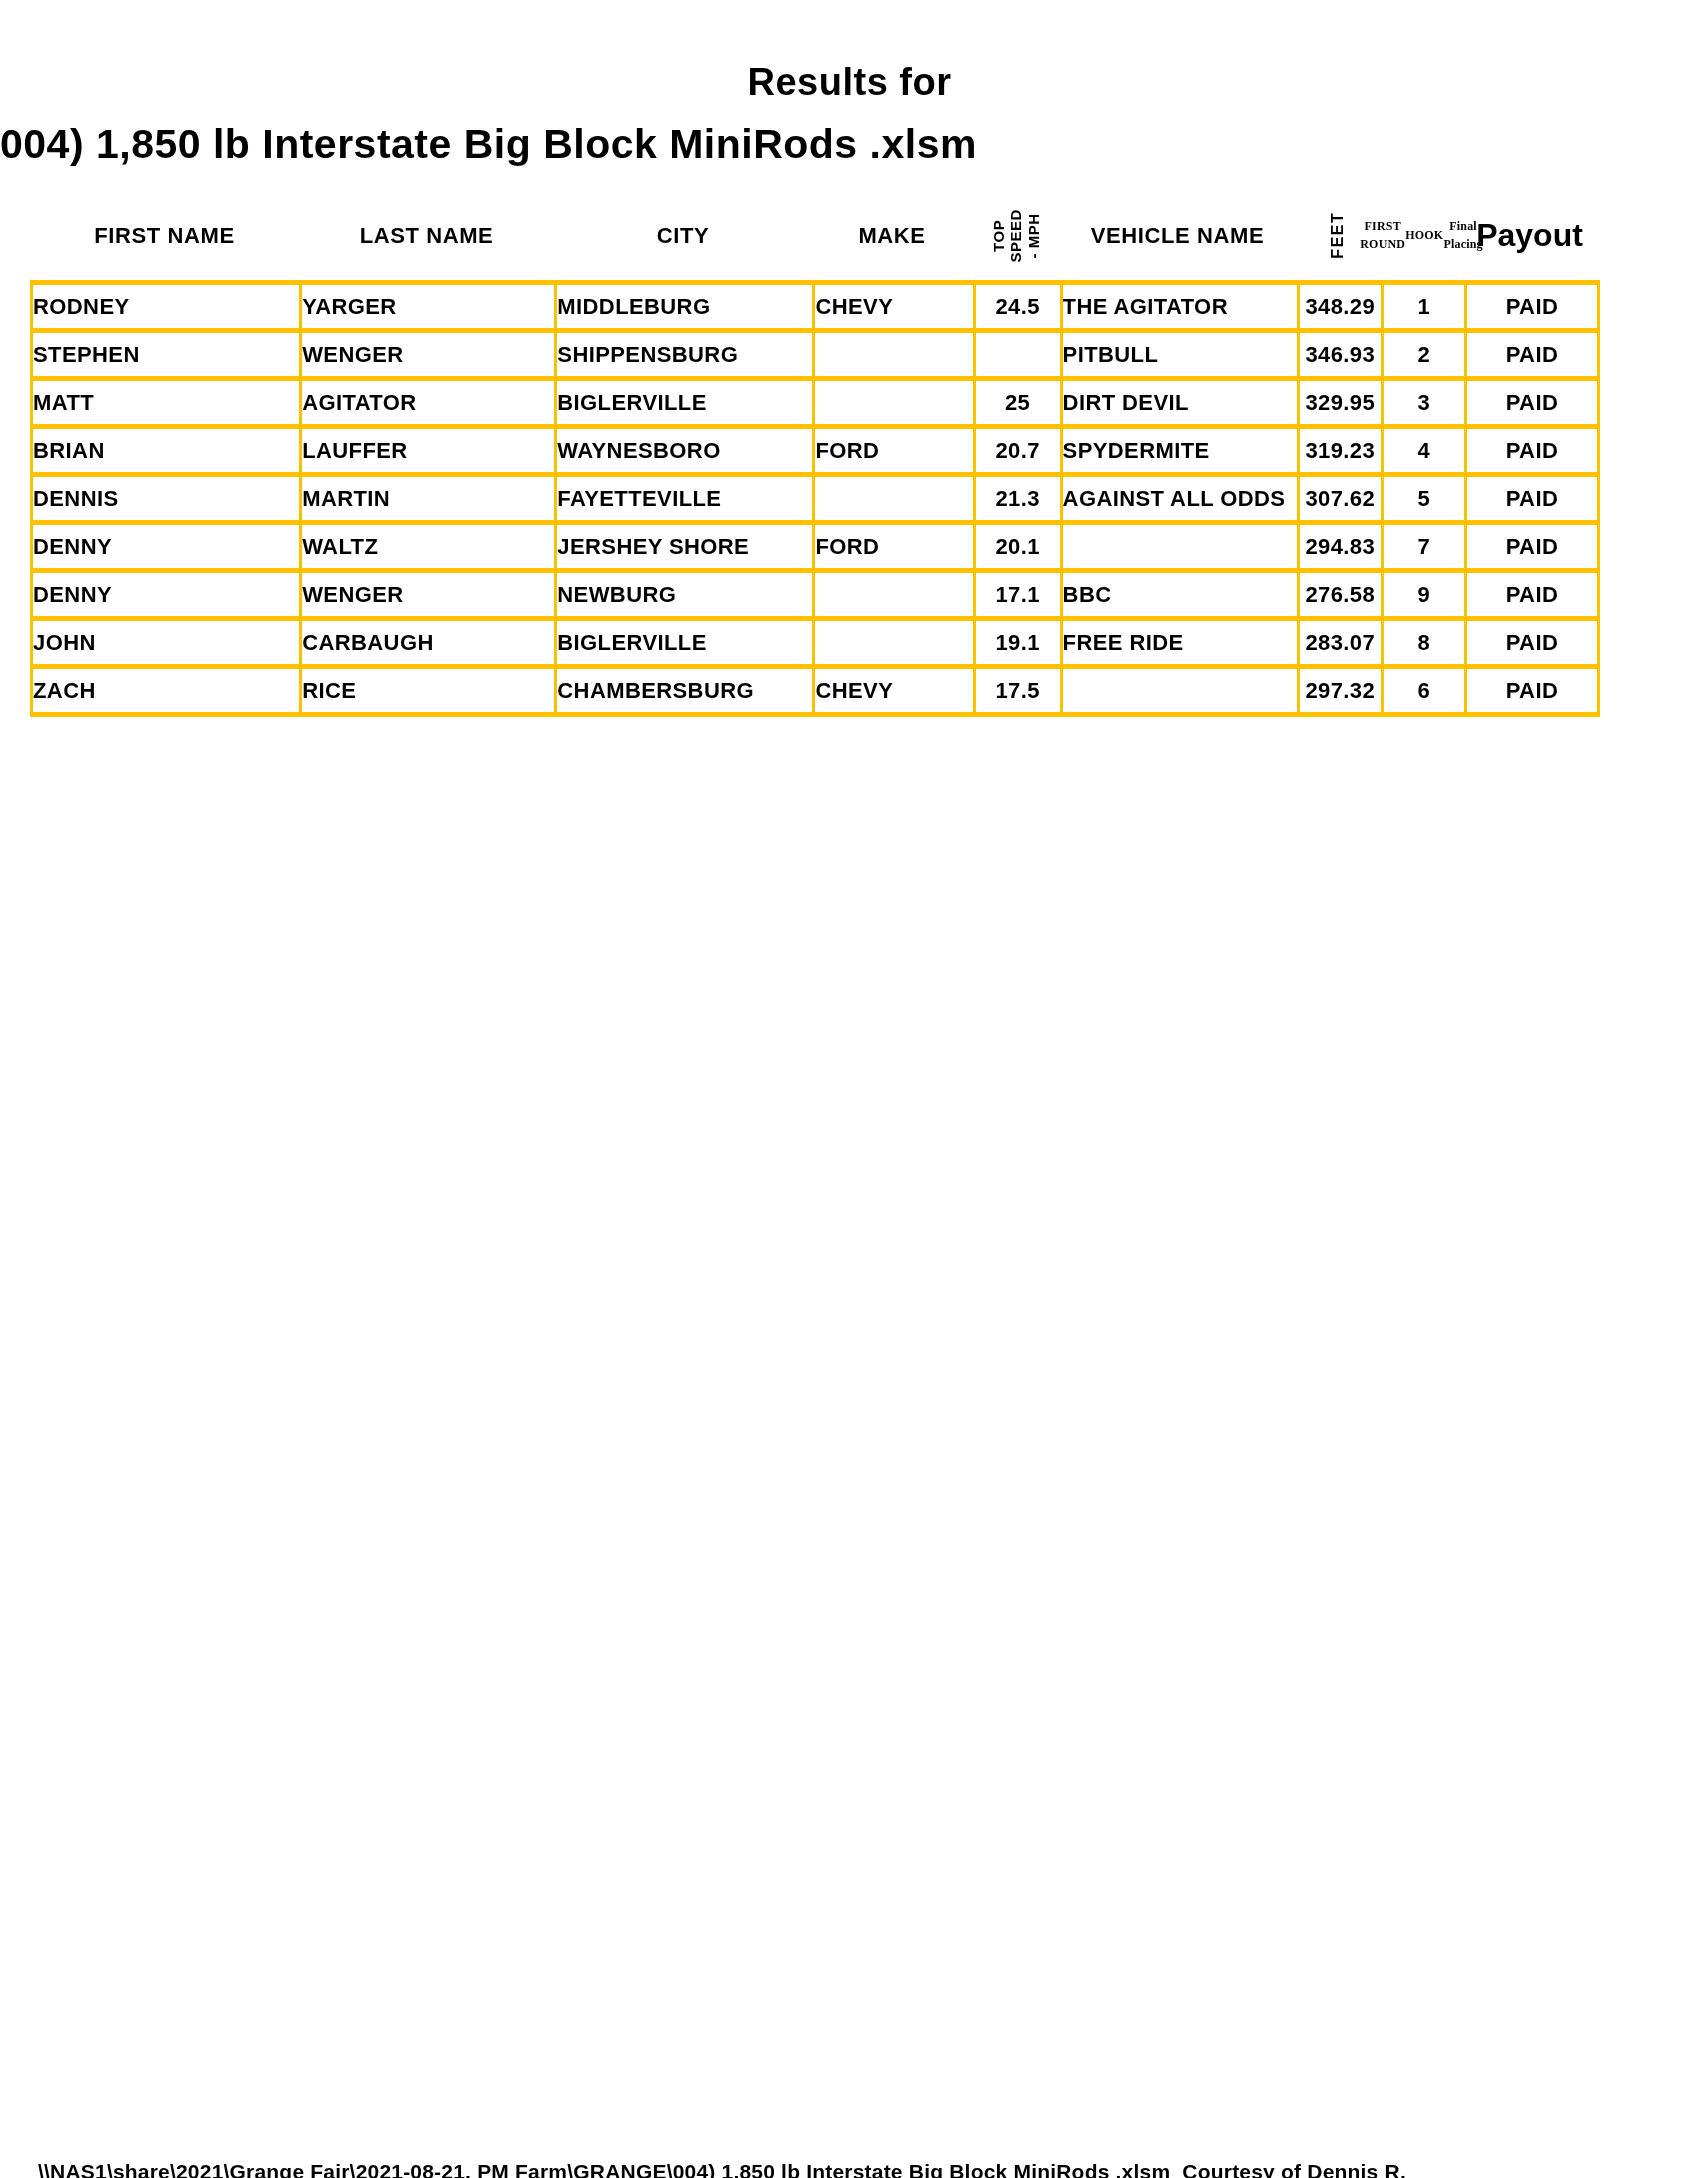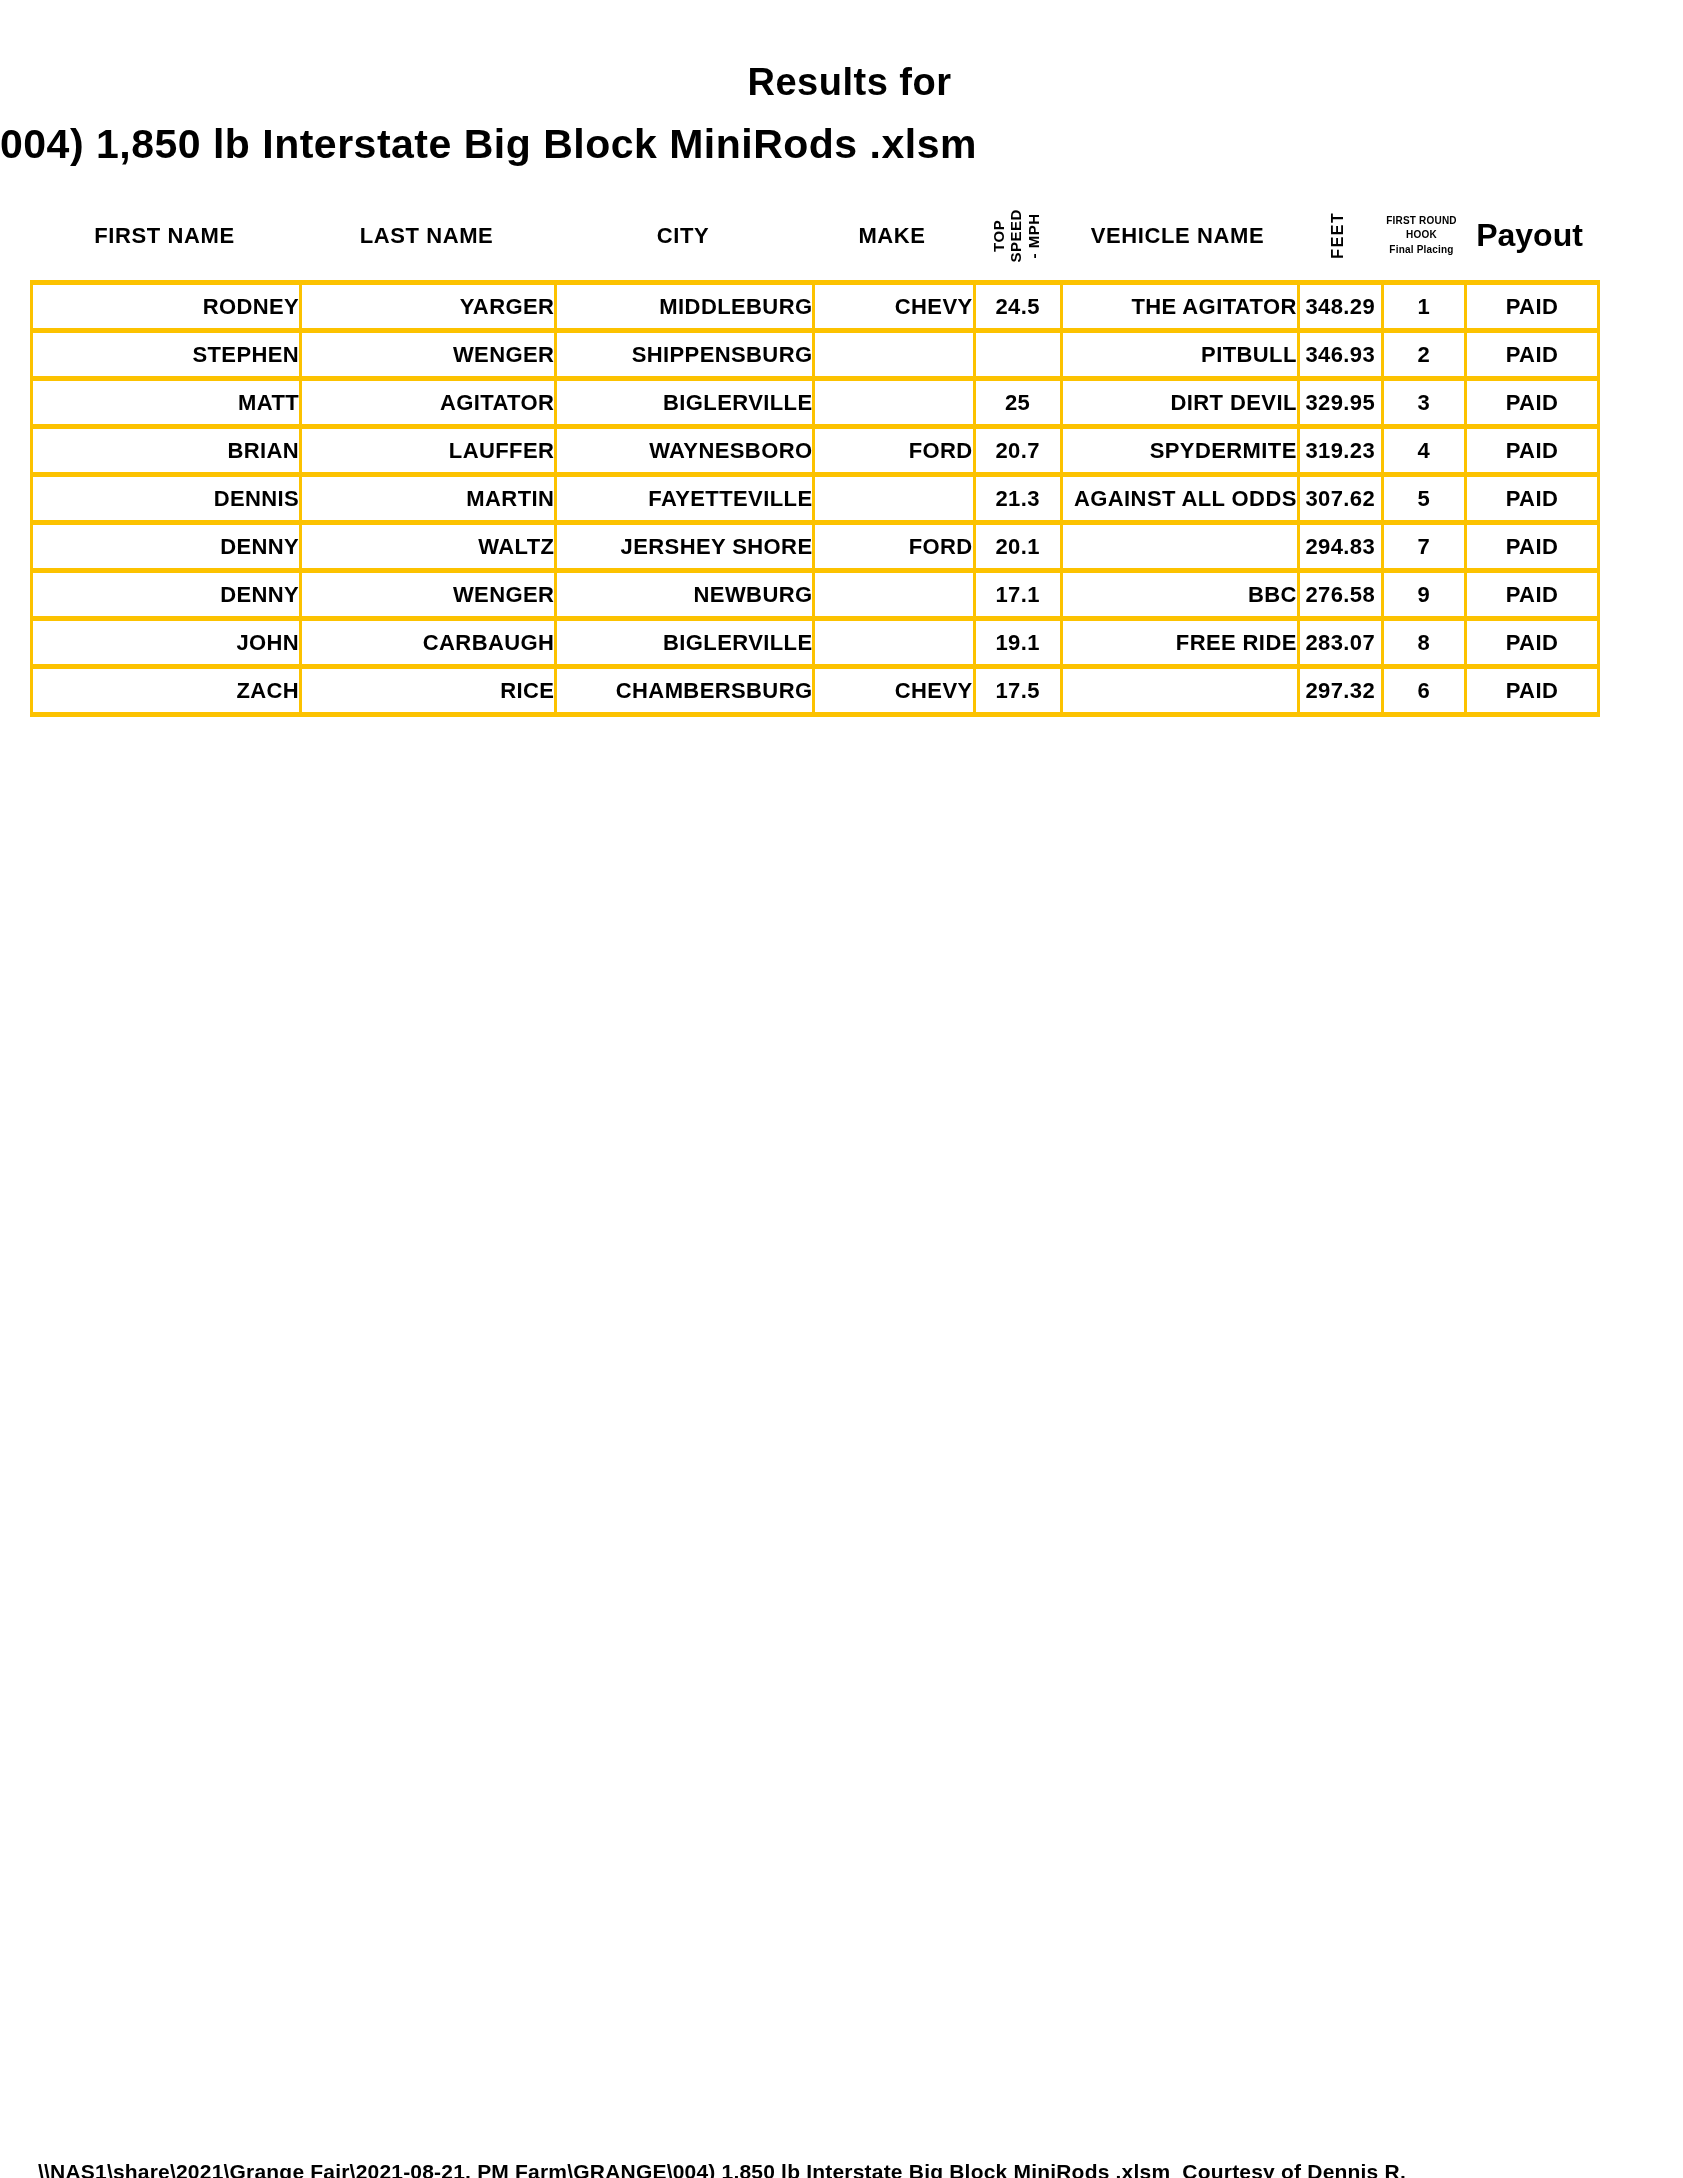--- a/index.html
+++ b/index.html
@@ -30,35 +30,35 @@
   }
   .w1{width:269px;} .w2{width:255px;} .w3{width:258px;} .w4{width:160px;}
   .w5{width:87px;}  .w6{width:237px;} .w7{width:84px;}  .w8{width:83px;}
   .w9{width:133px;text-align:right;}
   .rot {
     transform:rotate(-90deg);
     font-size:15px; line-height:1.15; text-align:center; letter-spacing:0.5px;
     white-space:nowrap;
   }
   .rot-feet { font-size:16px; letter-spacing:1.5px; }
-  .hcol-small { flex-direction:column; font-size:10px; line-height:1.45; letter-spacing:0.2px; }
+  .hcol-small { flex-direction:row; font-size:12px; line-height:1.45; letter-spacing:0.2px;font-family:Liberation Serif, serif; }
   .hcol-payout { font-size:32px; letter-spacing:0; }
   table.grid {
     position:absolute; top:280px; left:30px;
     border-collapse:collapse; table-layout:fixed; width:1570px;
   }
   table.grid td {
     border-style:solid; border-color:var(--gold, #fcc200);
     border-left-width:3px; border-right-width:3px;
     border-top-width:5px; border-bottom-width:5px;
     height:43px; padding:0;
     font-size:22px; letter-spacing:0.4px;
     overflow:hidden; white-space:nowrap;
   }
-  td.l { text-align:right; padding-left:9px;margin-left:32px; }
+  td.l { text-align:left; padding-left:9px;margin-left:32px; }
   td.c { text-align:center; }
   .footer {
     position:absolute; left:38px; top:2059px;
     font-size:21px; line-height:45px; letter-spacing:0.2px;
     white-space:pre;
   }
 </style>
 </head>
 <body>
 

